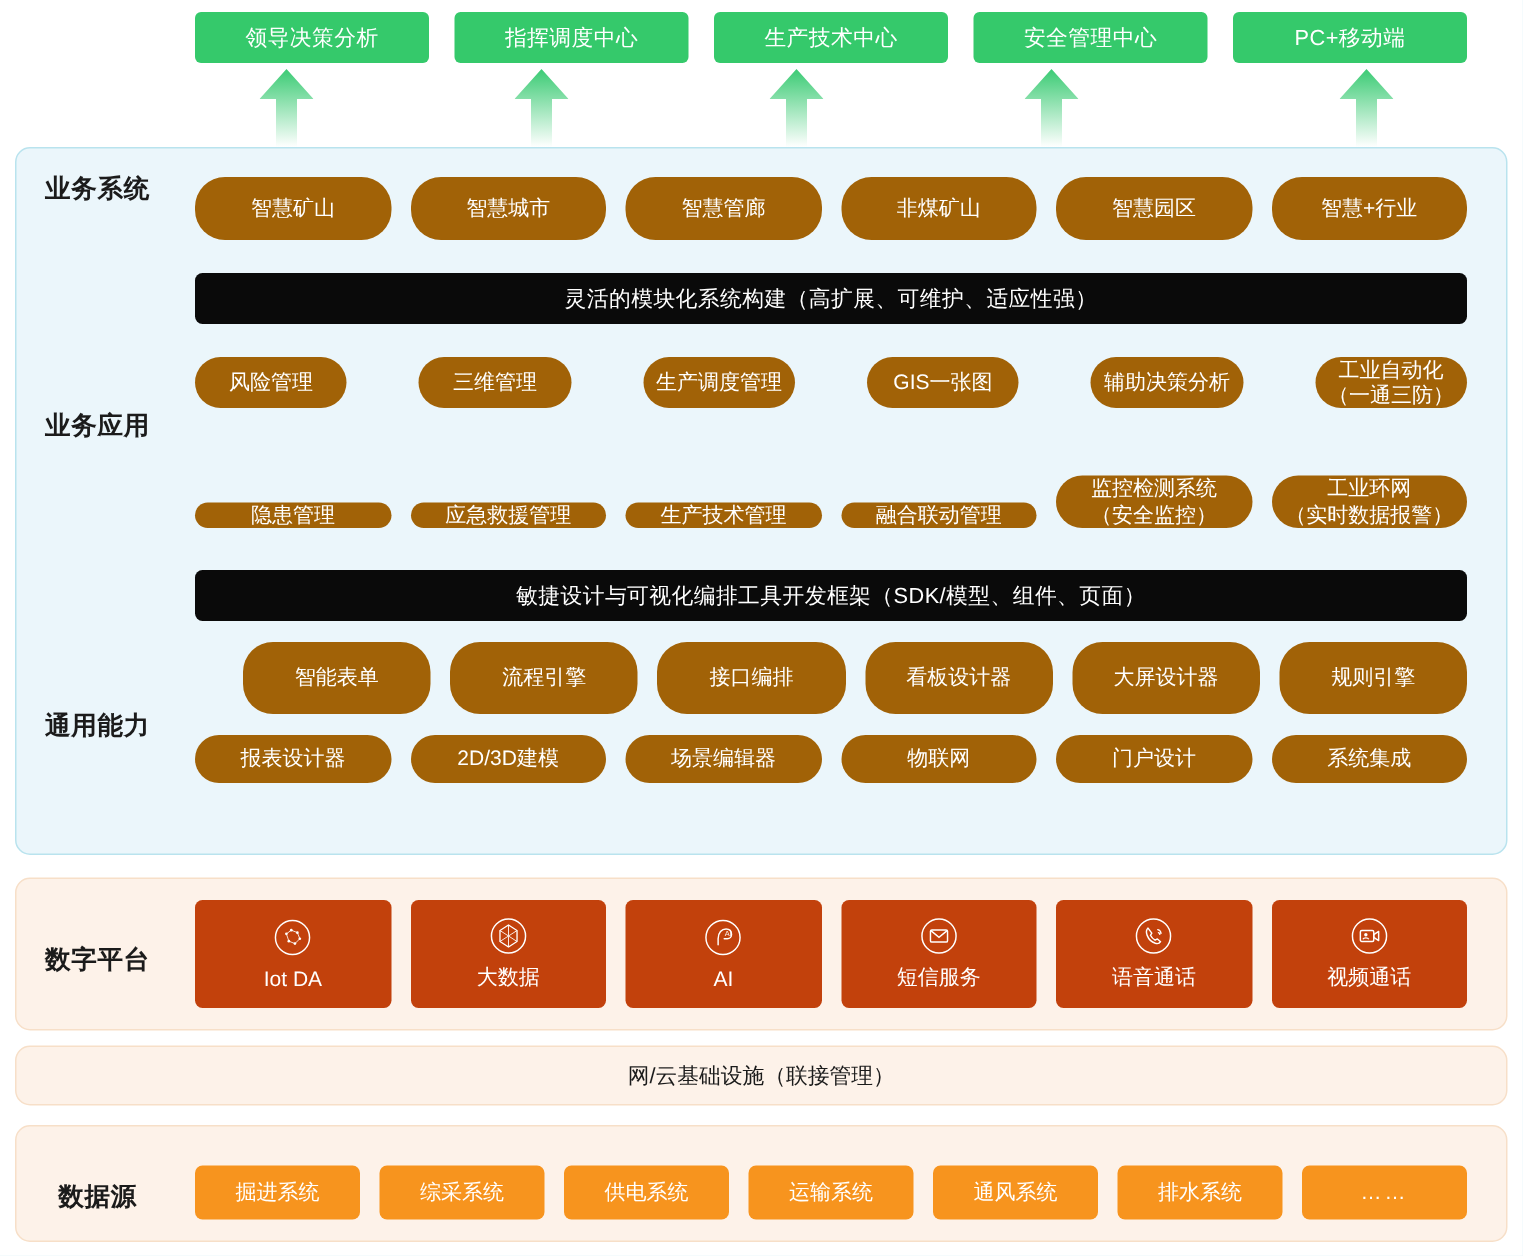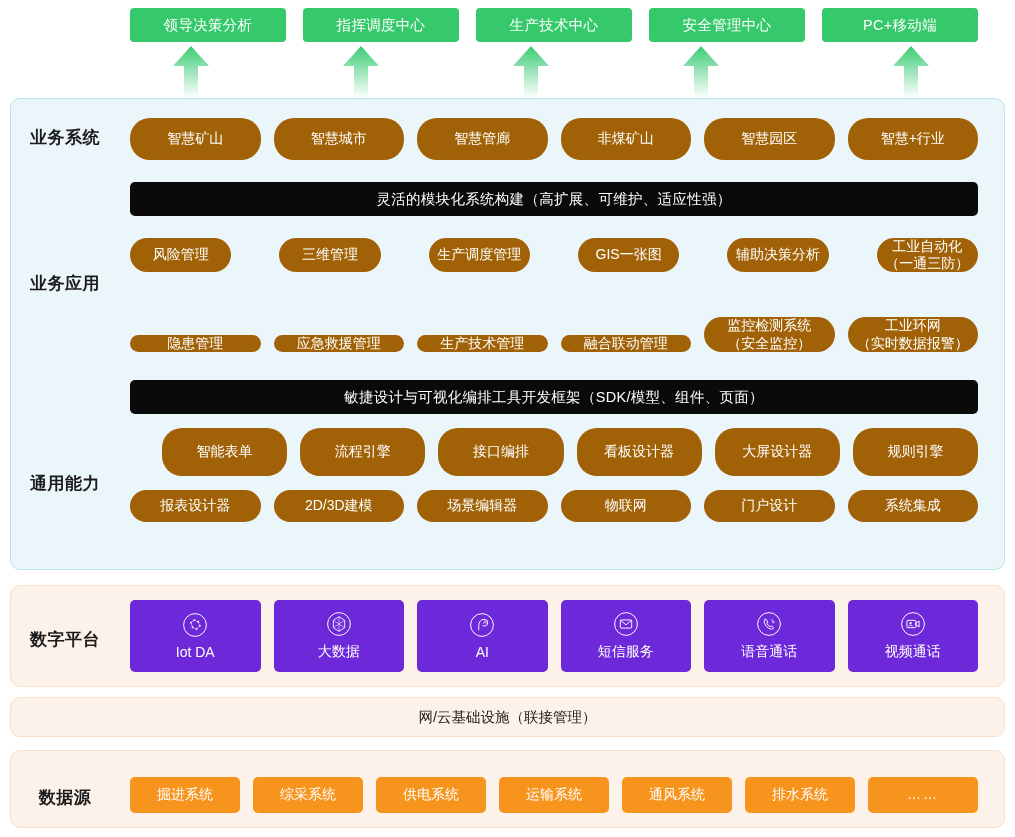--- a/index.html
+++ b/index.html
@@ -119,21 +119,21 @@
     display: flex;
     align-items: center;
     justify-content: center;
     font-size: 14.5px;
     color: #1b1b1b;
   }
 
   
   .plat-card {
     flex: 1 1 0;
-    background: #6d28d9;
+    background: #c2410c;
     border-radius: 5px;
     color: #fff;
     display: flex;
     flex-direction: column;
     align-items: center;
     justify-content: center;
     gap: 6px;
     font-size: 14px;
   }
   .plat-icon {
@@ -172,21 +172,21 @@
   </svg>
   <svg class="arrow" style="left:683px;" viewBox="0 0 36 52">
     <path d="M18 0 L36 20 L25 20 L25 52 L11 52 L11 20 L0 20 Z" fill="url(#ag)"></path>
   </svg>
   <svg class="arrow" style="left:893px;" viewBox="0 0 36 52">
     <path d="M18 0 L36 20 L25 20 L25 52 L11 52 L11 20 L0 20 Z" fill="url(#ag)"></path>
   </svg>
 
   <div class="panel panel-blue panel-upper"></div>
 
-  <div class="side-label" style="top:126px;">业务系统</div>
+  <div class="side-label" style="top:114px;">业务系统</div>
   <div class="grid-row" style="top:118px; height:42px;">
     <div class="card card-blue">
         <span>智慧矿山</span>
       </div>
     <div class="card card-blue">
         <span>智慧城市</span>
       </div>
     <div class="card card-blue">
         <span>智慧管廊</span>
       </div>

